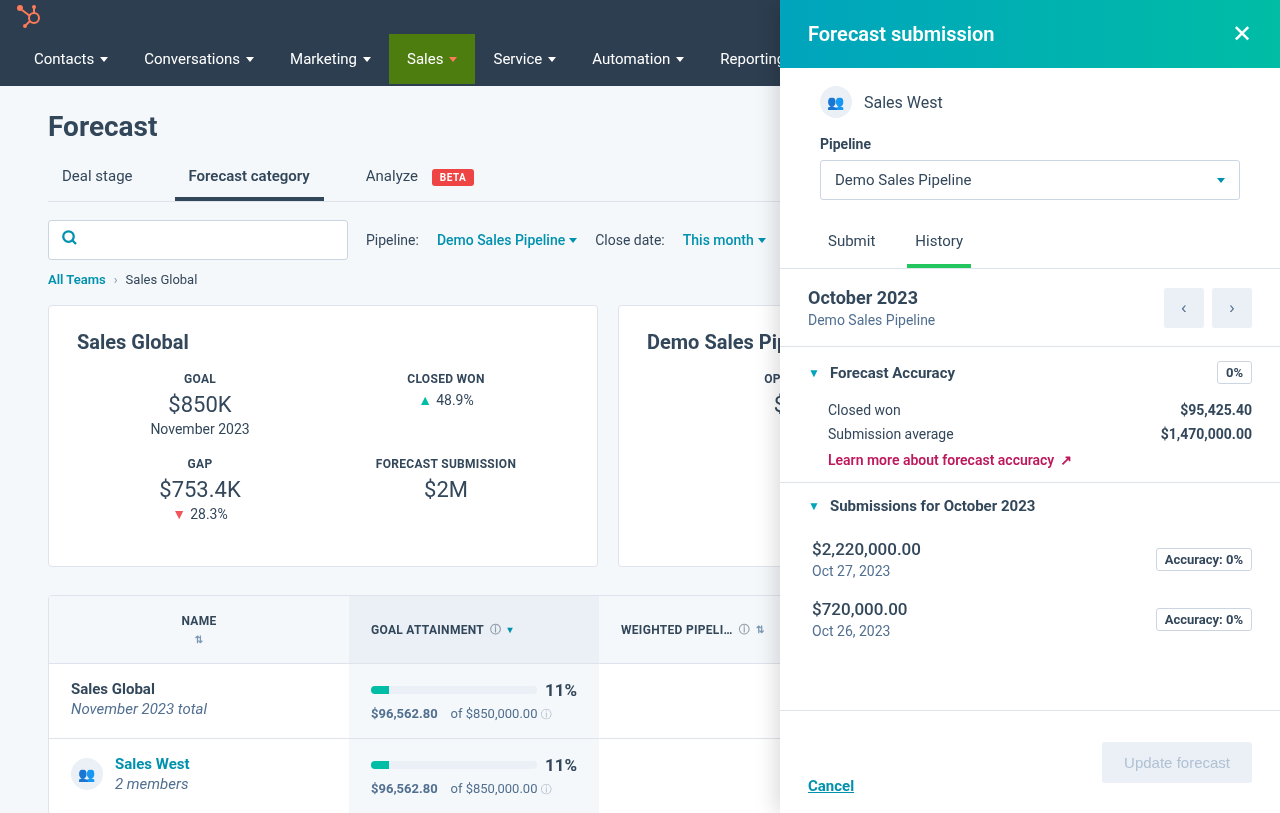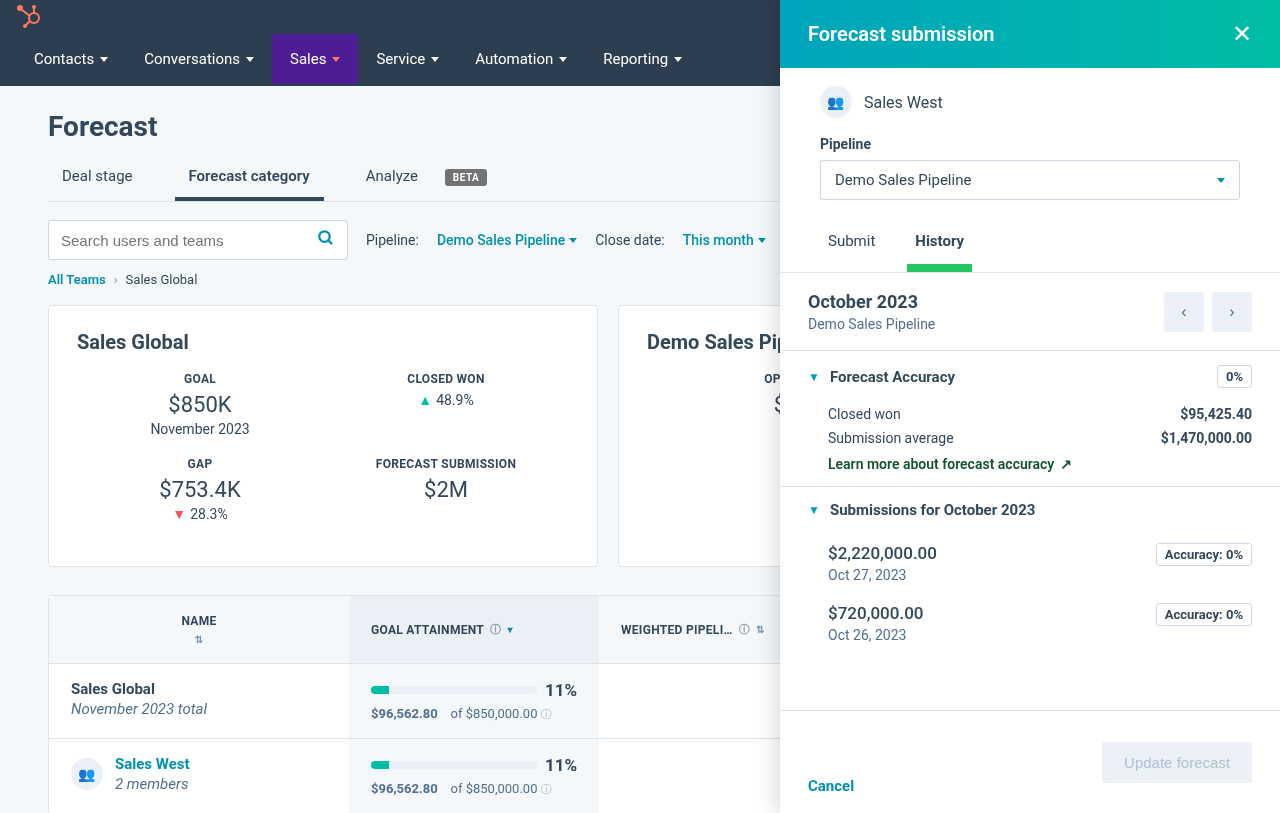--- a/index.html
+++ b/index.html
@@ -1,29 +1,29 @@
 <!DOCTYPE html>
 <html><head>
 <meta charset="utf-8">
 <style>
 * { box-sizing: border-box; margin: 0; padding: 0; }
 body { font-family: -apple-system, BlinkMacSystemFont, "Segoe UI", Roboto, sans-serif; background: #f5f8fa; color: #33475b; overflow: hidden; width: 1280px; height: 813px; position: relative; }
 .topbar { background: #2d3e50; height: 32px; display: flex; align-items: center; padding: 0 16px; }
 .logo { width: 24px; height: 24px; }
 .mainnav { background: #2d3e50; height: 54px; display: flex; align-items: center; padding: 0 16px; gap: 0; }
 .navitem { color: #fff; padding: 16px 18px; font-size: 15px; display: flex; align-items: center; gap: 6px; cursor: pointer; }
-.navitem.active { background: #4c1d95; }
+.navitem.active { background: #4d7c0f; }
 .chev { width: 0; height: 0; border-left: 4px solid transparent; border-right: 4px solid transparent; border-top: 5px solid currentColor; display: inline-block; }
 .chev-o { border-top-color: #ff7a59; }
 .page { padding: 24px 48px; }
 h1 { font-size: 28px; font-weight: 700; color: #33475b; margin-bottom: 12px; }
 .tabs { display: flex; gap: 28px; border-bottom: 1px solid #dfe3eb; margin-bottom: 18px; }
 .tab { padding: 12px 14px; font-size: 15px; color: #33475b; cursor: pointer; position: relative; }
 .tab.active { font-weight: 600; border-bottom: 4px solid #33475b; }
-.betabadge { background: #737373; color: #fff; font-size: 10px; font-weight: 700; padding: 3px 8px; border-radius: 3px; margin-left: 23px; letter-spacing: 0.5px; }
+.betabadge { background: #ef4444; color: #fff; font-size: 10px; font-weight: 700; padding: 3px 8px; border-radius: 3px; margin-left: 10px; letter-spacing: 0.5px; }
 .filters { display: flex; align-items: center; gap: 18px; margin-bottom: 12px; }
 .searchbox { border: 1px solid #cbd6e2; border-radius: 3px; background: #fff; display: flex; align-items: center; width: 300px; height: 40px; padding: 0 12px; }
 .searchbox input { border: none; outline: none; flex: 1; font-size: 15px; color: #33475b; }
 .searchicon { color: #0091ae; font-size: 18px; }
 .flabel { font-size: 14px; color: #33475b; }
 .fval { color: #0091ae; font-weight: 500; font-size: 14px; display: inline-flex; align-items: center; gap: 4px; cursor: pointer; }
 .breadcrumb { font-size: 13px; margin-bottom: 18px; display: flex; align-items: flex-start; gap: 8px; }
 .breadcrumb a { color: #0091ae; font-weight: 600; text-decoration: none; }
 .bc-sep { color: #7c98b6; }
 .cards { display: flex; gap: 20px; margin-bottom: 28px; }
@@ -67,41 +67,41 @@
 .phead { background: linear-gradient(90deg, #00a4bd, #00bda5); color: #fff; padding: 20px 28px; display: flex; justify-content: space-between; align-items: center; }
 .phead h3 { font-size: 20px; font-weight: 600; }
 .close { font-size: 24px; cursor: pointer; }
 .pbody { flex: 1; overflow-y: auto; }
 .psec { padding: 18px 40px; }
 .teamrow { display: flex; align-items: center; gap: 12px; margin-bottom: 18px; }
 .plabel { font-size: 14px; font-weight: 700; margin-bottom: 8px; }
 .select { border: 1px solid #cbd6e2; border-radius: 3px; padding: 10px 14px; display: flex; justify-content: space-between; align-items: center; cursor: pointer; font-size: 15px; }
 .ptabs { display: flex; gap: 24px; border-bottom: 1px solid #dfe3eb; padding: 0 40px; }
 .ptab { padding: 14px 8px; font-size: 15px; cursor: pointer; }
-.ptab.active { font-weight: 700; border-bottom: 8px solid #22c55e; }
+.ptab.active { font-weight: 400; border-bottom: 4px solid #22c55e; }
 .monthrow { display: flex; justify-content: space-between; align-items: center; padding: 18px 28px; }
 .monthtxt h4 { font-size: 18px; font-weight: 700; margin-bottom: 4px; }
 .monthtxt div { font-size: 14px; color: #516f90; }
 .navbtns { display: flex; gap: 8px; }
 .navbtn { width: 40px; height: 40px; border: none; background: #eaf0f6; border-radius: 3px; cursor: pointer; font-size: 16px; color: #516f90; }
 .divider { height: 1px; background: #dfe3eb; }
 .accrow { padding: 14px 28px; }
 .acchdr { display: flex; align-items: center; gap: 10px; }
 .caret { color: #00a4bd; font-size: 12px; }
 .acchdr h5 { font-size: 15px; font-weight: 700; flex: 1; }
 .accbadge { border: 1px solid #cbd6e2; border-radius: 3px; padding: 3px 8px; font-size: 13px; font-weight: 700; }
 .kvrow { display: flex; justify-content: space-between; padding: 4px 28px 4px 48px; font-size: 14px; }
 .kvrow .k { color: #33475b; }
 .kvrow .v { font-weight: 700; }
-.linklearn { color: #14532d; font-weight: 600; font-size: 14px; padding: 6px 28px 14px 48px; display: flex; align-items: center; gap: 6px; cursor: pointer; }
-.subitem { padding: 10px 28px 10px 48px; display: flex; justify-content: space-between; align-items: flex-start; }
+.linklearn { color: #be185d; font-weight: 600; font-size: 14px; padding: 6px 28px 14px 48px; display: flex; align-items: center; gap: 6px; cursor: pointer; }
+.subitem { padding: 10px 28px 10px 32px; display: flex; justify-content: space-between; align-items: center; }
 .subamt { font-size: 17px; font-weight: 500; }
 .subdate { font-size: 14px; color: #516f90; margin-top: 4px; }
 .pfoot { border-top: 1px solid #dfe3eb; padding: 18px 28px; display: flex; justify-content: space-between; align-items: center; }
-.cancellink { color: #0091ae; font-weight: 700; cursor: pointer; font-size: 15px; margin-top: 48px; }
+.cancellink { color: #0091ae; font-weight: 700; text-decoration: underline; cursor: pointer; font-size: 15px; margin-top: 48px; }
 .updatebtn { background: #eaf0f6; color: #b0c1d4; border: none; padding: 12px 22px; border-radius: 3px; font-size: 15px; font-weight: 500; }
 </style>
 </head>
 <body>
 
 <div class="topbar">
   <svg class="logo" viewBox="0 0 24 24">
       <circle cx="4" cy="4" r="3" fill="#ff7a59"></circle>
       <circle cx="18" cy="14" r="5" fill="none" stroke="#ff7a59" stroke-width="2"></circle>
       <line x1="6" y1="6" x2="14" y2="12" stroke="#ff7a59" stroke-width="2"></line>
@@ -114,20 +114,24 @@
 
 <div class="mainnav" id="mainnav">
     <div class="navitem">
       <span>Contacts</span>
       <span class="chev"></span>
     </div>
     <div class="navitem">
       <span>Conversations</span>
       <span class="chev"></span>
     </div>
+    <div class="navitem">
+      <span>Marketing</span>
+      <span class="chev"></span>
+    </div>
     <div class="navitem active">
       <span>Sales</span>
       <span class="chev chev-o"></span>
     </div>
     <div class="navitem">
       <span>Service</span>
       <span class="chev"></span>
     </div>
     <div class="navitem">
       <span>Automation</span>
@@ -146,21 +150,20 @@
     <div class="tab">Deal stage</div>
     <div class="tab active">Forecast category</div>
     <div class="tab">
       <span>Analyze</span>
       <span class="betabadge">BETA</span>
     </div>
   </div>
 
   <div class="filters">
     <div class="searchbox">
-      <input placeholder="Search users and teams" style="">
       <span class="searchicon">
         <svg width="18" height="18" viewBox="0 0 24 24" fill="none" stroke="#0091ae" stroke-width="3">
             <circle cx="10" cy="10" r="7"></circle>
             <line x1="20" y1="20" x2="15" y2="15"></line>
           </svg>
       </span>
     </div>
     <span class="flabel">Pipeline:</span>
     <span class="fval">
         <span>Demo Sales Pipeline</span>

